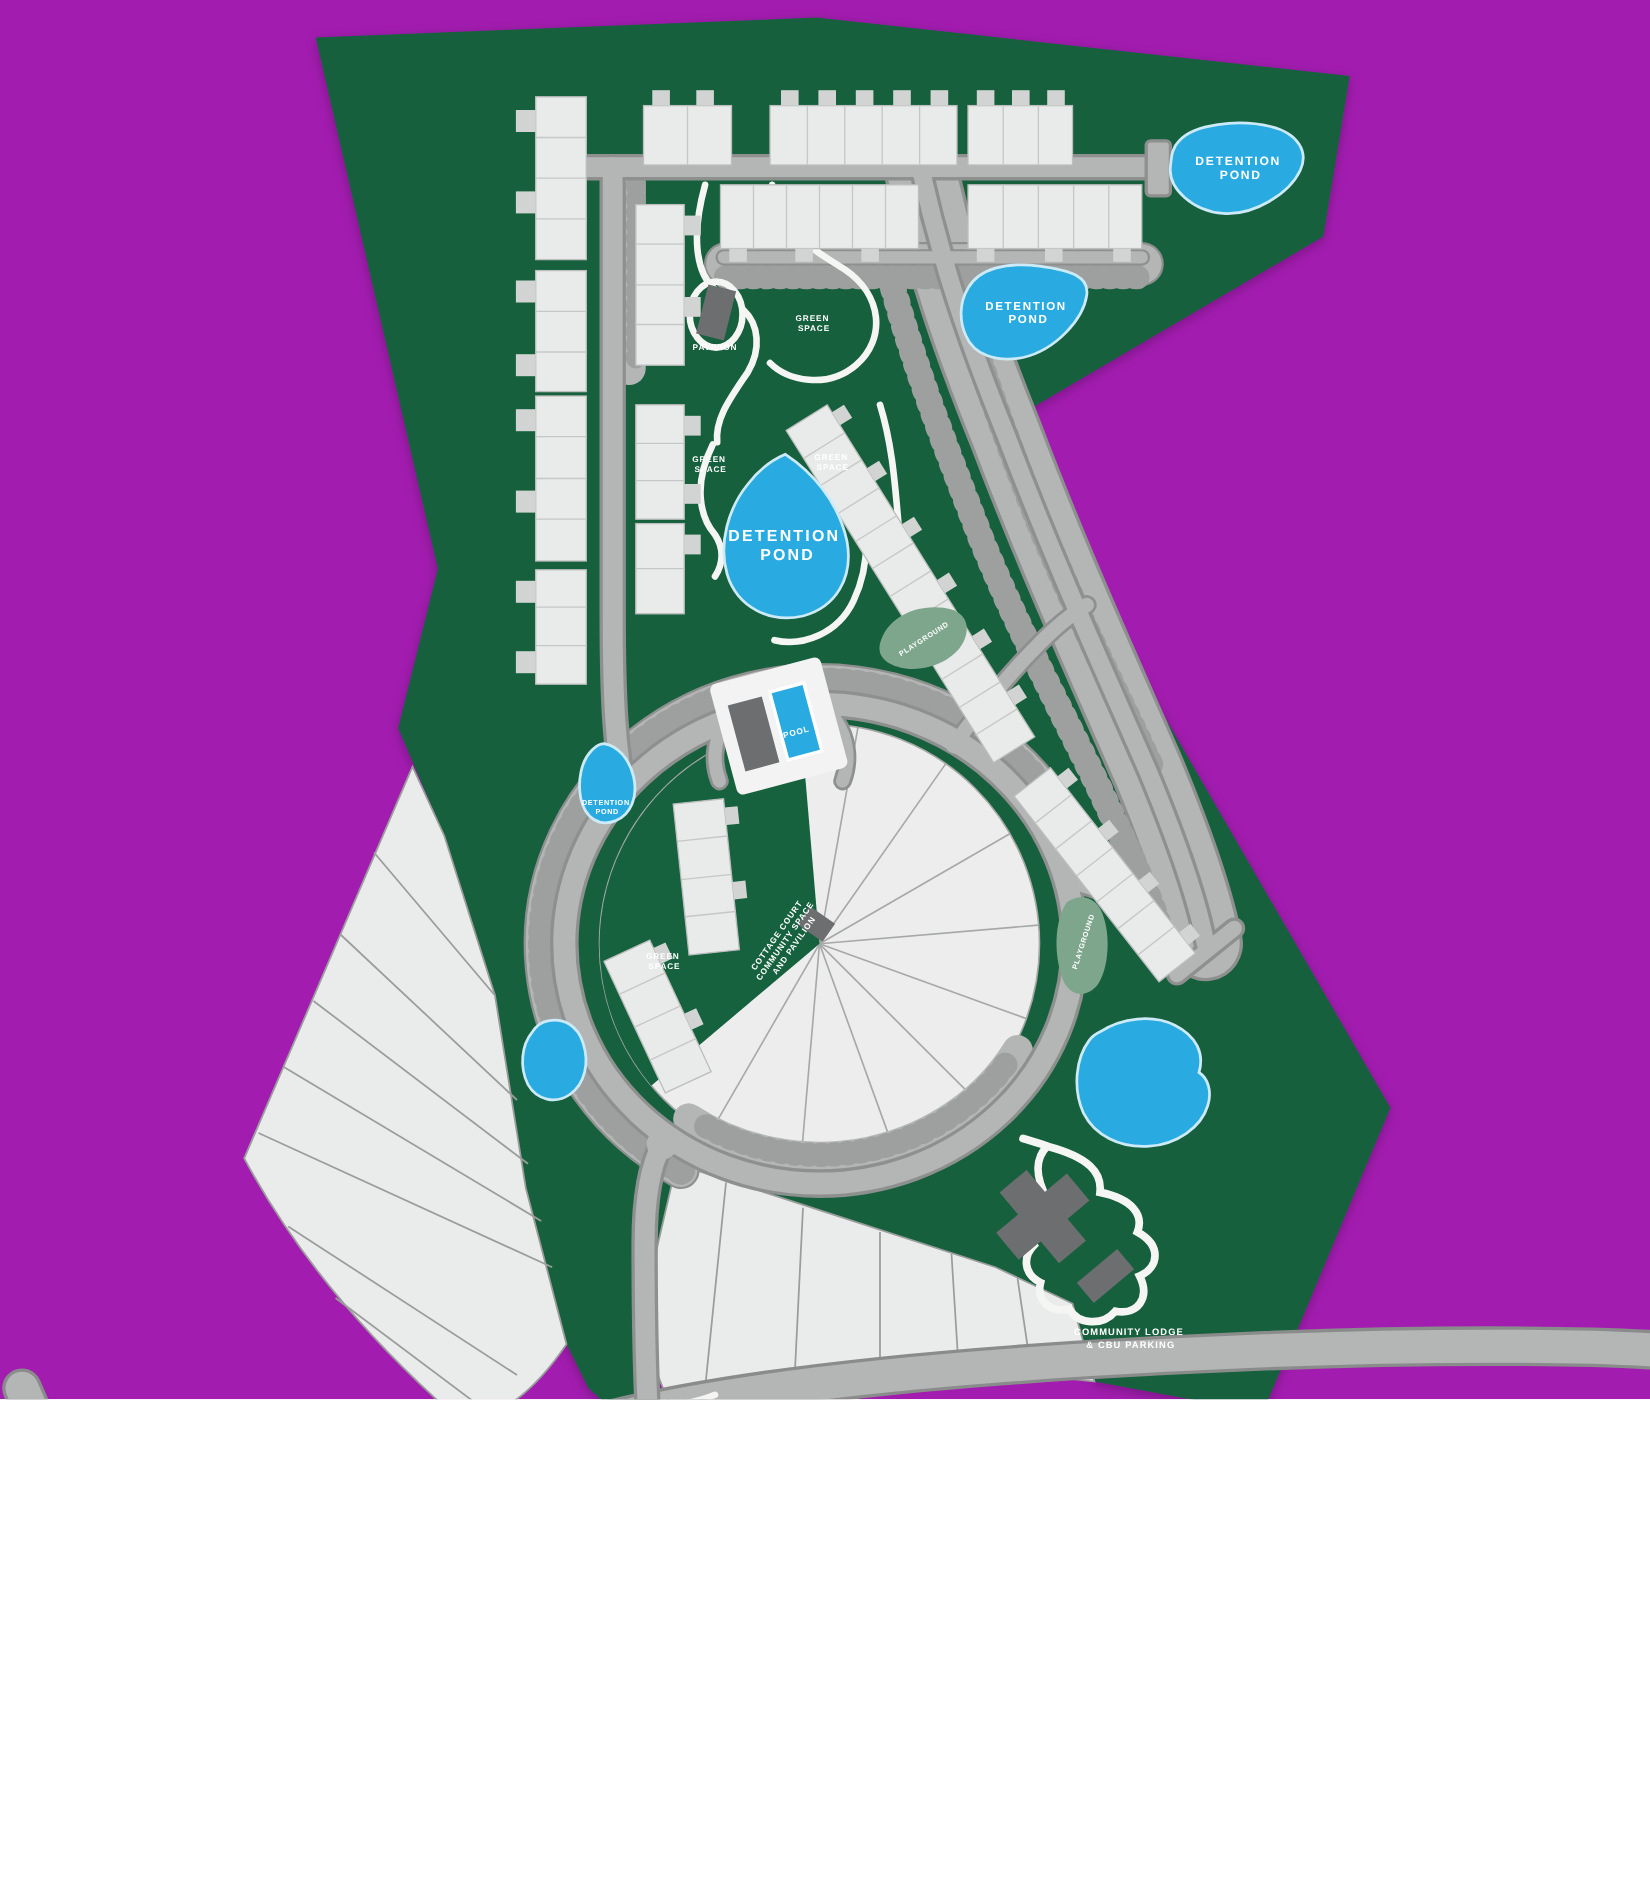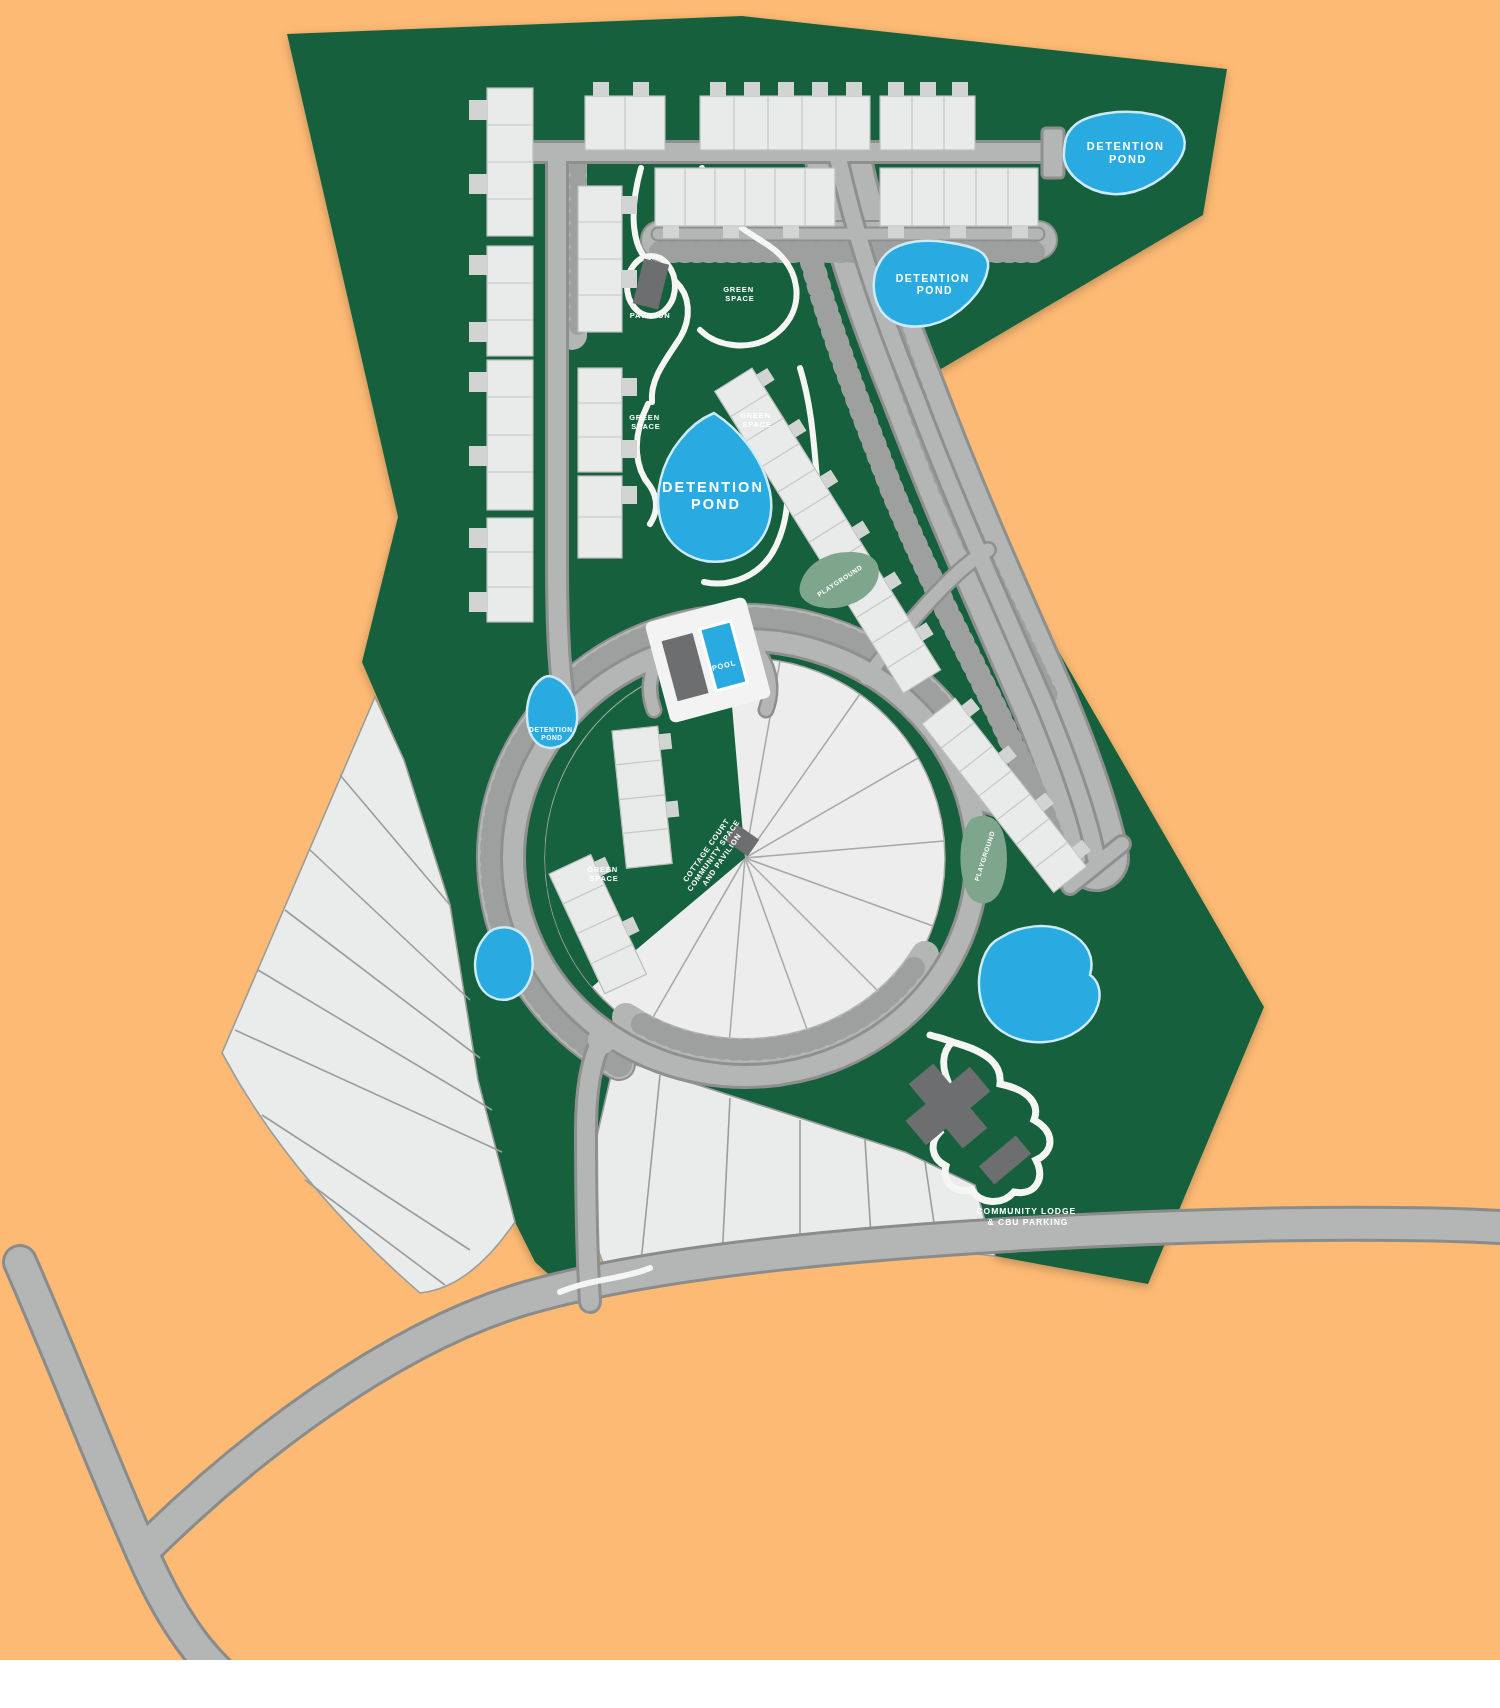--- a/index.html
+++ b/index.html
@@ -1,16 +1,16 @@
 <!DOCTYPE html>
 <html><head>
 <meta charset="utf-8">
 <style>
   html,body{margin:0;padding:0;background:#ffffff;}
-  .stage{width:1500px;height:1660px;position:relative;background:#fdba74;}
+  .stage{width:1500px;height:1272px;position:relative;background:#a21caf;}
   svg{display:block;}
   .lbl{fill:#ffffff;font-family:"Liberation Sans",sans-serif;font-weight:700;text-anchor:middle;}
   .fs14{font-size:14.5px;letter-spacing:2px;}
   .fs11{font-size:11px;letter-spacing:1.6px;}
   .fs10{font-size:10.5px;letter-spacing:1.5px;}
   .fs8{font-size:8.5px;letter-spacing:1px;}
   .fs7{font-size:7.5px;letter-spacing:0.8px;}
   .fs6{font-size:6.6px;letter-spacing:0.6px;}
 </style>
 </head>

